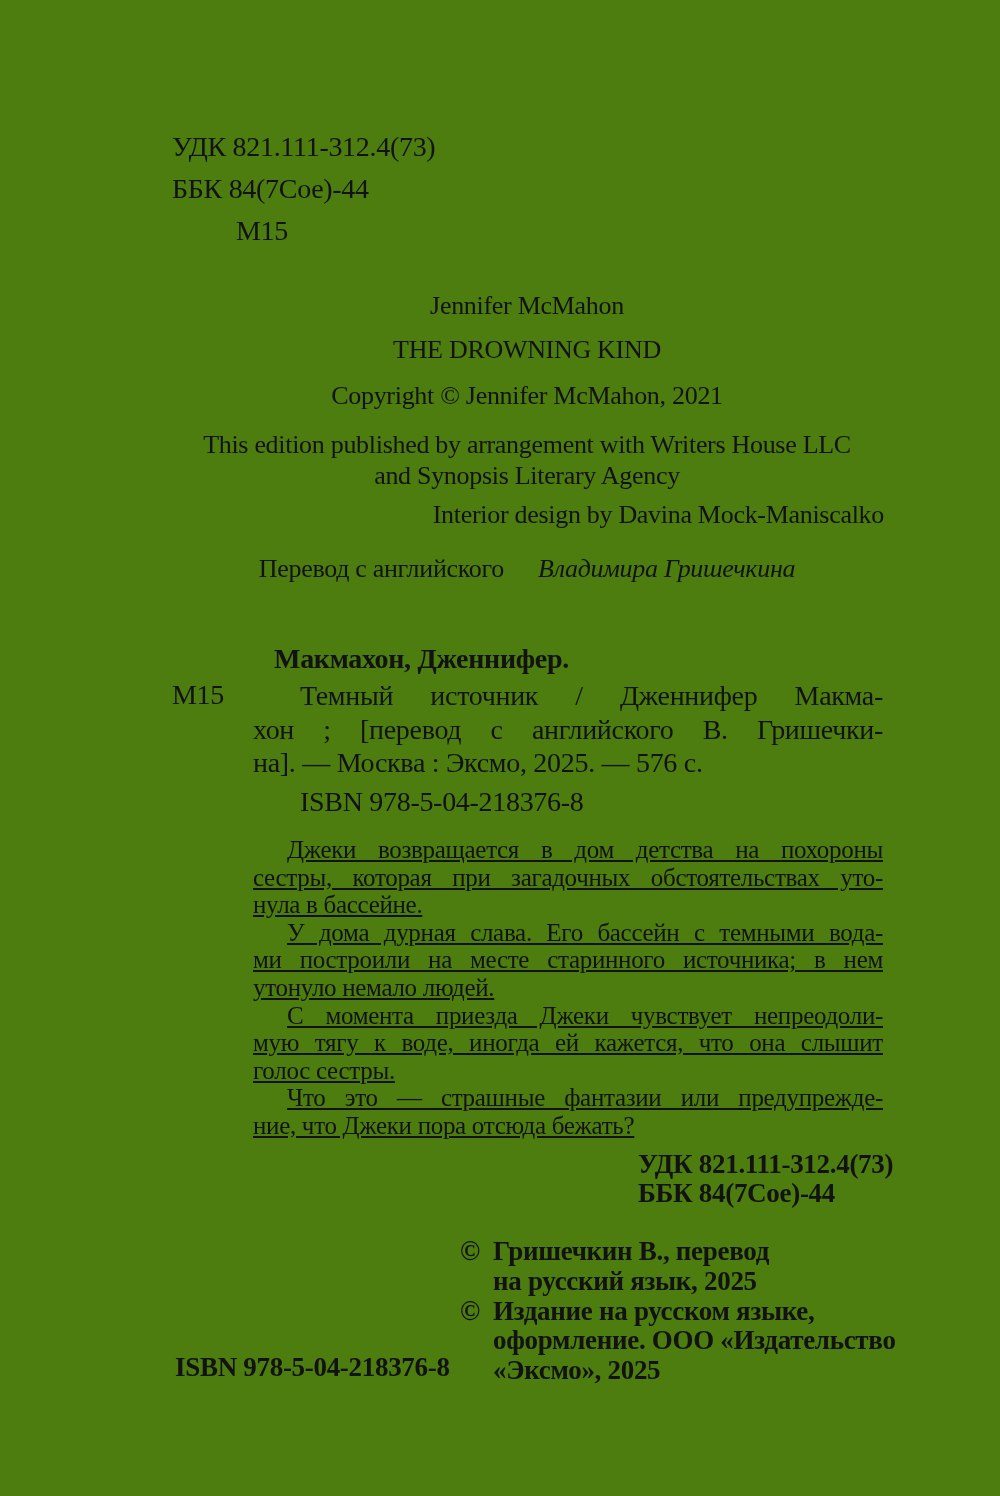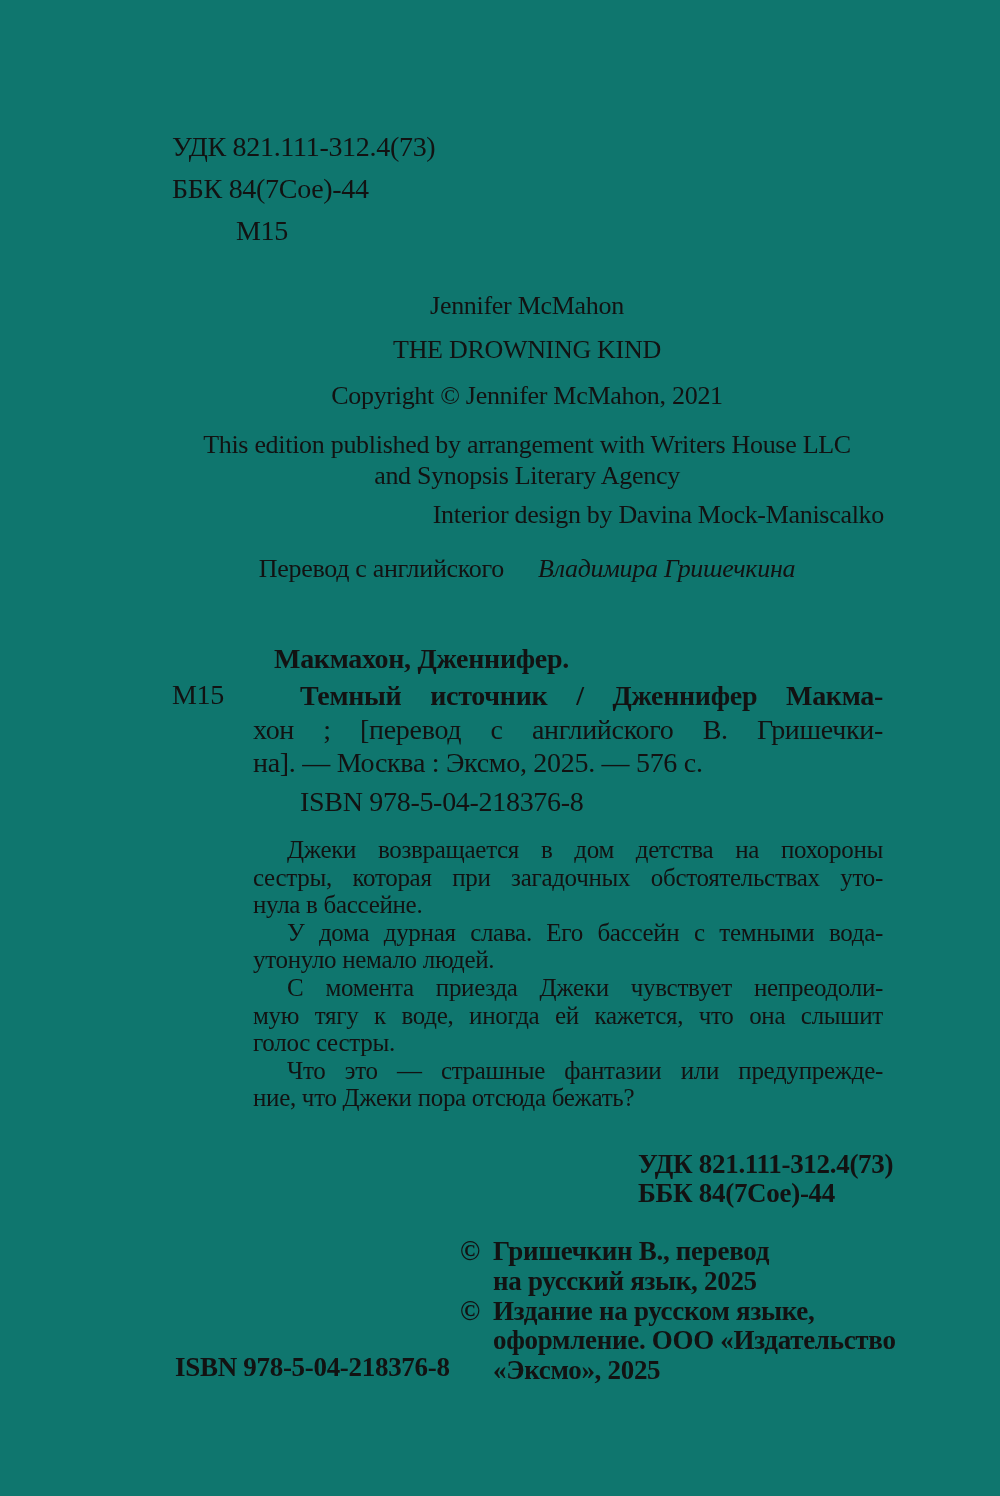--- a/index.html
+++ b/index.html
@@ -5,21 +5,21 @@
 <style>
   html, body {
     margin: 0;
     padding: 0;
     background: #ffffff;
   }
   .page {
     position: relative;
     width: 1000px;
     height: 1496px;
-    background: #0f766e;
+    background: #4d7c0f;
     color: #121212;
     font-family: "Liberation Serif", "DejaVu Serif", serif;
     letter-spacing: -0.3px;
     overflow: hidden;
   }
 
   
   .top-codes {
     position: absolute;
     left: 172px;
@@ -67,39 +67,39 @@
     white-space: nowrap;
   }
   .card-body {
     position: absolute;
     left: 253px;
     top: 679px;
     width: 630px;
     font-size: 28px;
     line-height: 33.5px;
   }
-  .card-body .first { text-indent: 47px; font-weight: bold; }
+  .card-body .first { text-indent: 47px; }
   .card-isbn {
     position: absolute;
     left: 300px;
     top: 786px;
     font-size: 28px;
     white-space: nowrap;
   }
 
   
   .annotation {
     position: absolute;
     left: 253px;
     top: 836px;
     width: 630px;
     font-size: 25px;
     line-height: 27.6px;
   }
-  .annotation .line { min-height: 27.6px; }
+  .annotation .line { min-height: 27.6px; text-decoration: underline; }
   .j   { text-align: justify; text-align-last: justify; }
   .ind { text-indent: 34px; }
 
   
   .bottom-codes {
     position: absolute;
     left: 638px;
     top: 1150px;
     font-size: 27px;
     font-weight: bold;
@@ -158,20 +158,21 @@
     <div class="j">хон ; [перевод с английского В. Гришечки-</div>
     <div>на]. — Москва : Эксмо, 2025. — 576 с.</div>
   </div>
   <div class="card-isbn">ISBN 978-5-04-218376-8</div>
 
   <div class="annotation">
     <div class="line ind j">Джеки возвращается в дом детства на похороны</div>
     <div class="line j">сестры, которая при загадочных обстоятельствах уто-</div>
     <div class="line">нула в бассейне.</div>
     <div class="line ind j">У дома дурная слава. Его бассейн с темными вода-</div>
+    <div class="line j">ми построили на месте старинного источника; в нем</div>
     <div class="line">утонуло немало людей.</div>
     <div class="line ind j">С момента приезда Джеки чувствует непреодоли-</div>
     <div class="line j">мую тягу к воде, иногда ей кажется, что она слышит</div>
     <div class="line">голос сестры.</div>
     <div class="line ind j">Что это — страшные фантазии или предупрежде-</div>
     <div class="line">ние, что Джеки пора отсюда бежать?</div>
   </div>
 
   <div class="bottom-codes">
     <div>УДК 821.111-312.4(73)</div>

